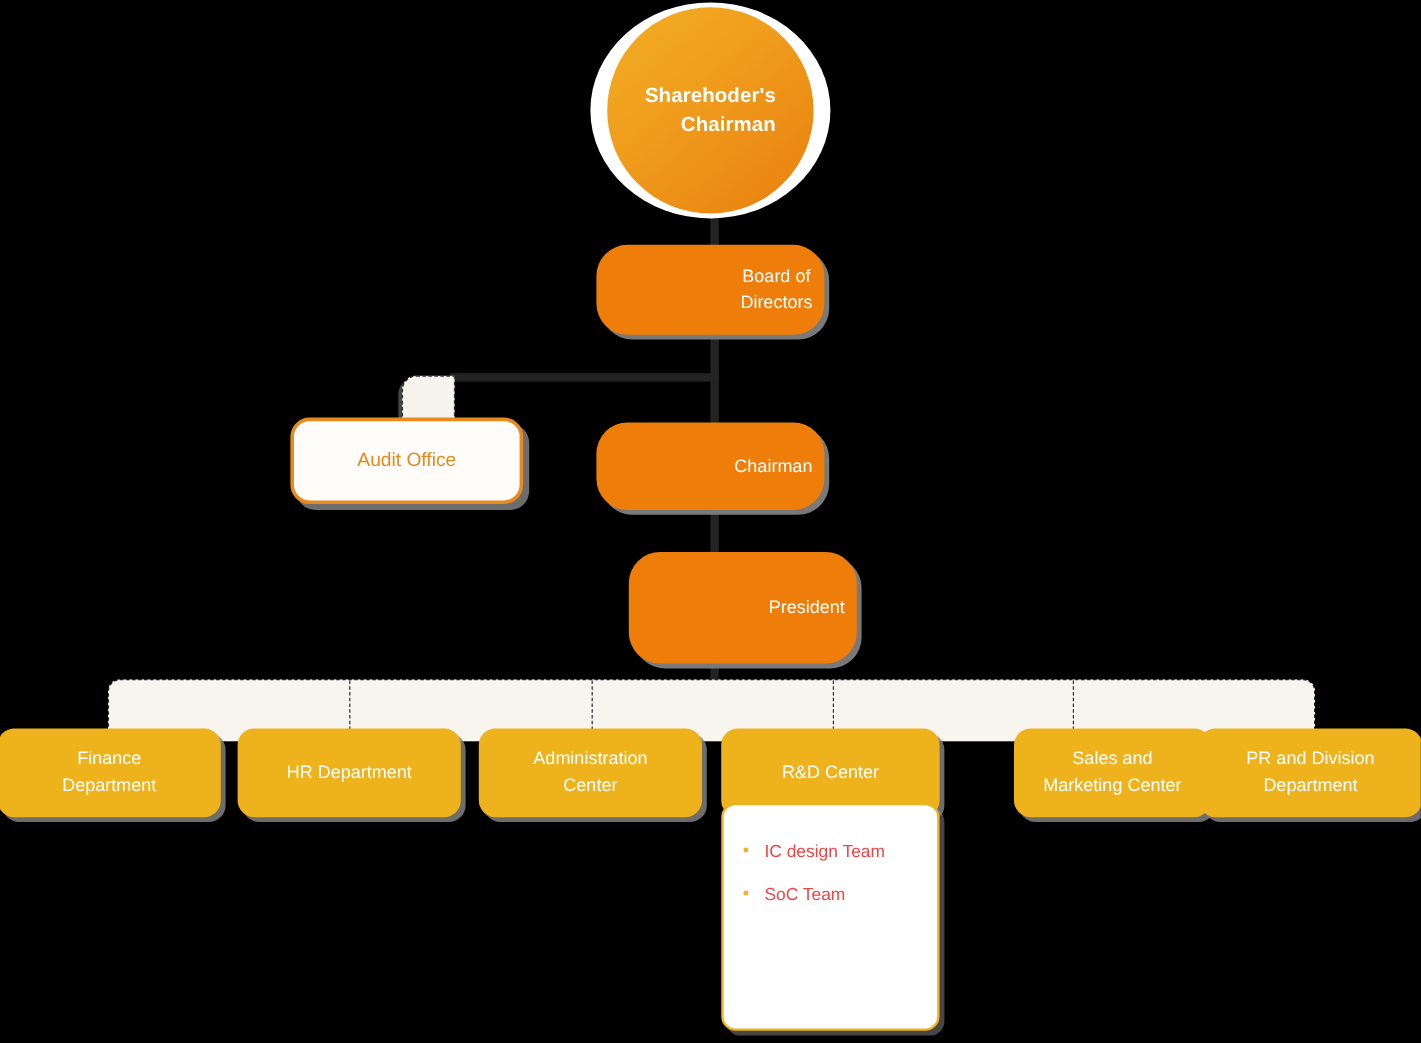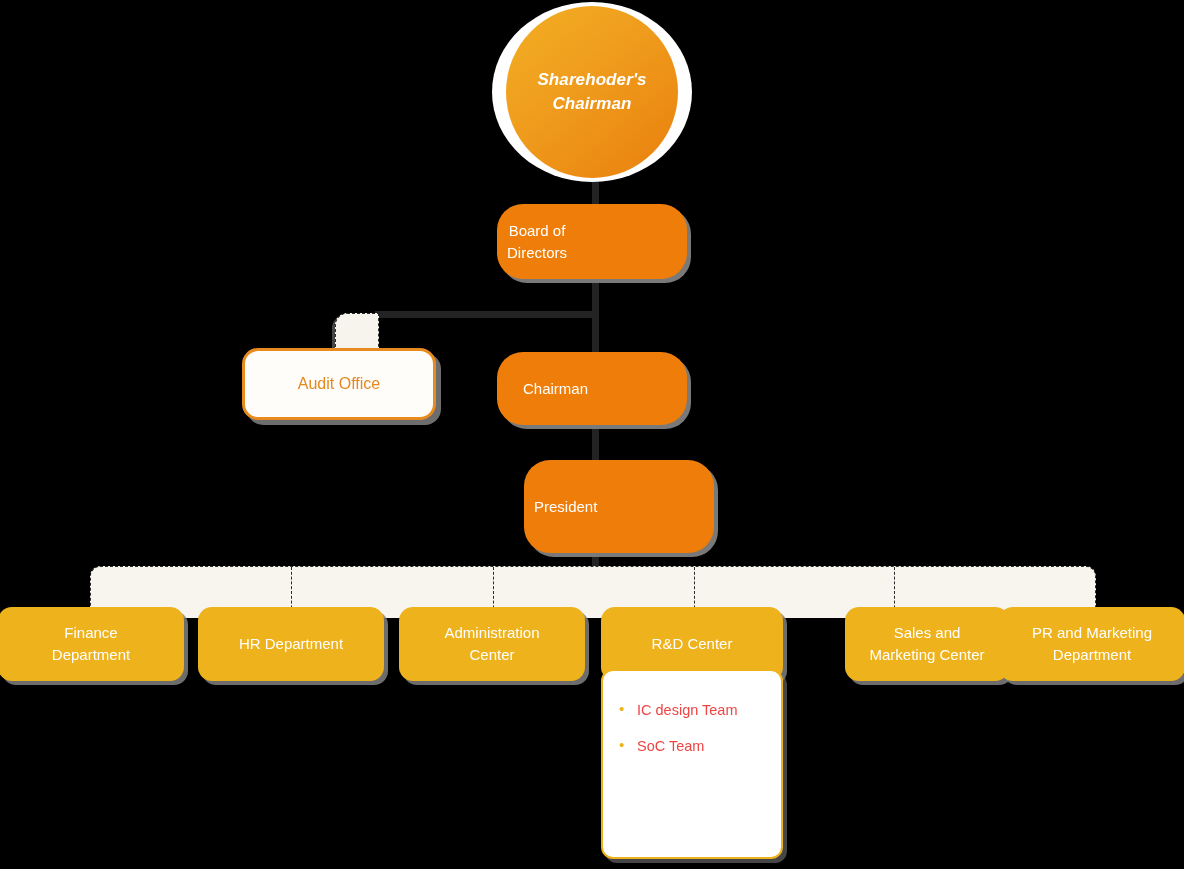--- a/index.html
+++ b/index.html
@@ -43,39 +43,38 @@
     z-index: 6;
   }
   #node-shareholders .disc {
     width: 172px;
     height: 172px;
     border-radius: 50%;
     background: linear-gradient(140deg, #f2ae22 0%, #f0a01f 35%, #ec8c14 75%, #e8800d 100%);
     display: flex;
     align-items: center;
     justify-content: center;
-    text-align: center;
-    font-style: italic;
+    text-align: right;
   }
   #node-shareholders .disc-label {
     color: #ffffff;
     font-size: 17px;
     font-weight: bold;
     line-height: 1.42;
     letter-spacing: .1px;
   }
 
   
   .exec-box {
     position: absolute;
     background: #ee7d09;
     border-radius: 26px 26px 26px 26px;
     display: flex;
     align-items: center;
-    justify-content: flex-start;
+    justify-content: flex-end;
     text-align: center;
     color: #ffffff;
     font-size: 15px;
     line-height: 1.45;
     z-index: 5;
     box-shadow: 4px 4px 0 0 rgba(128,128,128,0.95);
   }
   .exec-box .lbl { padding: 0 10px; }
 
   #node-board    { left: 497px; top: 204px; width: 190px; height: 75px; }
@@ -296,19 +295,19 @@
         <span>Sales and</span><br>
         <span>Marketing Center</span>
       </div>
     </div>
 
   </div>
 
   <div id="dept-pr" class="dept-col">
     <div class="dept-head">
       <div class="lbl">
-        <span>PR and Marketing</span><br>
+        <span>PR and Division</span><br>
         <span>Department</span>
       </div>
     </div>
   </div>
 
 </div>
 
 </body></html>

